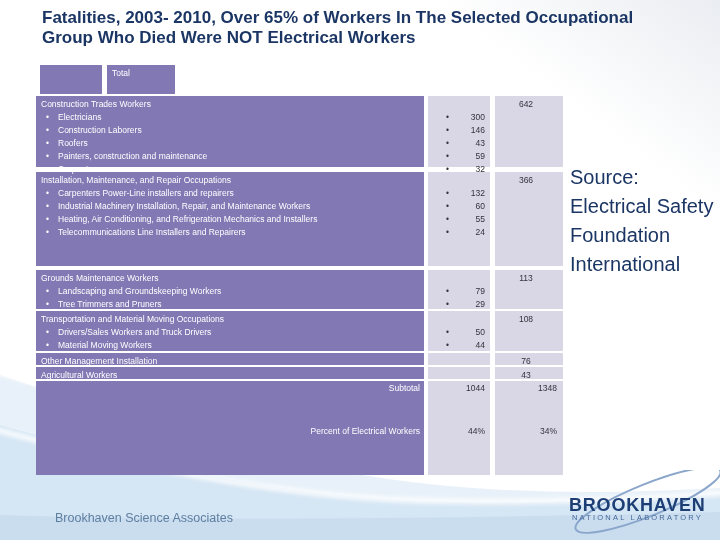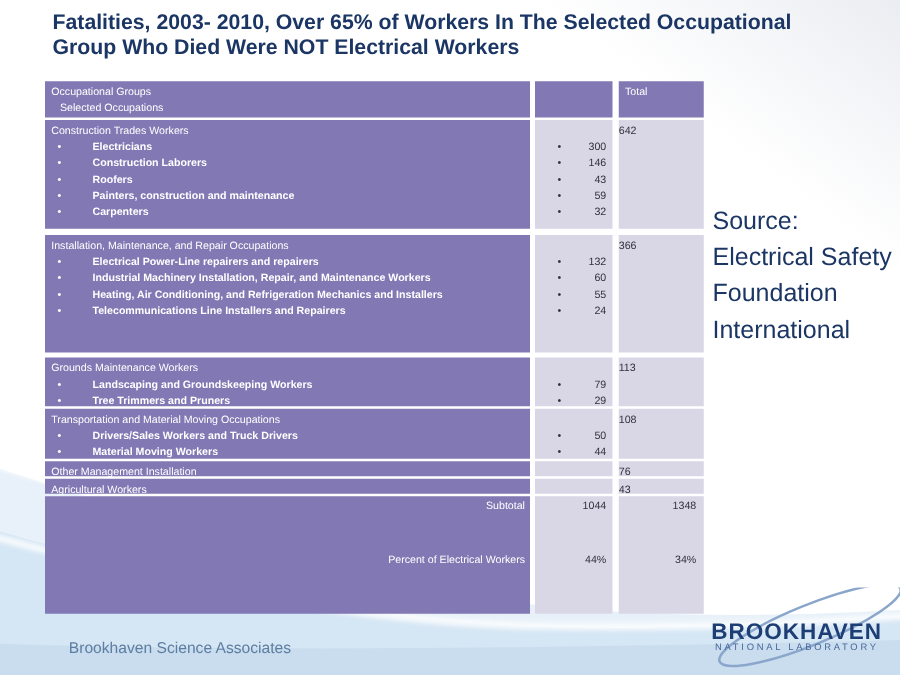--- a/index.html
+++ b/index.html
@@ -31,25 +31,25 @@
   .c2 { width:62px; margin-left:4px; }
   .c3 { width:68px; margin-left:5px; }
   .purple { background:var(--purple); color:#ffffff; }
   .lav { background:var(--lavender); color:#33333b; }
   .hdr { height:29px; margin-bottom:2px; padding-top:0; }
   .hdr .c1, .hdr .c2, .hdr .c3 { padding-top:2px; }
   .line { position:relative; height:13px; line-height:13px; font-size:8.5px; white-space:nowrap; }
   .pl5 { padding-left:5px; }
   .pl12 { padding-left:12px; }
   .cellpad { padding-top:2px; }
-  .ind { padding-left:38px;font-weight:bold; }
+  .ind { padding-left:22px; }
   .ind::before { content:"\2022"; position:absolute; left:10px; }
   .mid { text-align:right; padding-right:5px; }
   .b2::before { content:"\2022"; position:absolute; left:18px; }
-  .tot { text-align:left; padding-right:6px; }
+  .tot { text-align:center; padding-right:6px; }
   .rel { position:relative; }
   .summary { height:94px; }
   .sline {
     position:absolute; left:0; right:0; height:13px; line-height:13px;
     font-size:8.5px; text-align:right; white-space:nowrap;
   }
   .summary .c1 .sline { padding-right:4px; }
   .summary .c2 .sline { padding-right:5px; }
   .summary .c3 .sline { padding-right:6px; }
 
@@ -95,32 +95,28 @@
     <path d="M-10,428 C130,466 280,498 430,501 C560,503 660,498 725,493" fill="none" stroke="#ffffff" stroke-width="5" stroke-opacity="0.9" filter="url(#blur2)"></path>
     <path d="M-10,372 C110,407 230,447 360,473" fill="none" stroke="#ffffff" stroke-width="3" stroke-opacity="0.6" filter="url(#blur1)"></path>
   </svg>
   <div class="corner-shade"></div>
 
   <div class="title">Fatalities, 2003- 2010, Over 65% of Workers In The Selected Occupational Group Who Died Were NOT Electrical Workers</div>
 
   <div class="table">
 
     <div class="trow hdr">
-      <div class="c1 purple">
-        <div class="line pl5">Occupational Groups</div>
-        <div class="line pl12">Selected Occupations</div>
-      </div>
       <div class="c2 purple"></div>
       <div class="c3 purple">
         <div class="line pl5">Total</div>
       </div>
     </div>
 
     <div id="table-sections">
-        <div class="trow" style="height: 87px; margin-bottom: 5px;">
+        <div class="trow" style="height: 71px; margin-bottom: 5px;">
           <div class="c1 purple cellpad">
             <div class="line pl5">Construction Trades Workers</div>
             <div class="line ind">Electricians</div>
             <div class="line ind">Construction Laborers</div>
             <div class="line ind">Roofers</div>
             <div class="line ind">Painters, construction and maintenance</div>
             <div class="line ind">Carpenters</div>
           </div>
           <div class="c2 lav cellpad">
             <div class="line mid"></div>
@@ -135,21 +131,21 @@
             <div class="line tot"></div>
             <div class="line tot"></div>
             <div class="line tot"></div>
             <div class="line tot"></div>
             <div class="line tot"></div>
           </div>
         </div>
         <div class="trow" style="height: 94px; margin-bottom: 4px;">
           <div class="c1 purple cellpad">
             <div class="line pl5">Installation, Maintenance, and Repair Occupations</div>
-            <div class="line ind">Electrical Power-Line repairers and repairers</div>
+            <div class="line ind">Carpenters Power-Line installers and repairers</div>
             <div class="line ind">Industrial Machinery Installation, Repair, and Maintenance Workers</div>
             <div class="line ind">Heating, Air Conditioning, and Refrigeration Mechanics and Installers</div>
             <div class="line ind">Telecommunications Line Installers and Repairers</div>
           </div>
           <div class="c2 lav cellpad">
             <div class="line mid"></div>
             <div class="line mid b2">132</div>
             <div class="line mid b2">60</div>
             <div class="line mid b2">55</div>
             <div class="line mid b2">24</div>

